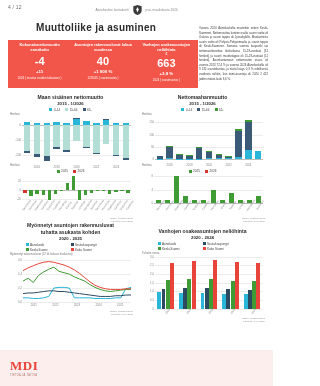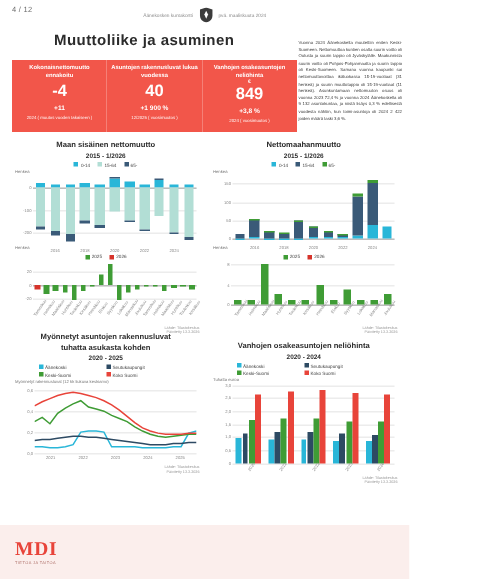--- a/index.html
+++ b/index.html
@@ -92,21 +92,21 @@
     </div>
     <div class="kpi">
       <div class="kpi-label">Asuntojen rakennusluvat lukua vuodessa</div>
       <div class="kpi-value">40</div>
       <div class="kpi-delta">+1 900 %</div>
       <div class="kpi-foot">12/2025 ( vuosimuutos )</div>
     </div>
     <div class="kpi k3">
       <div class="kpi-label">Vanhojen osakeasuntojen neliöhinta</div>
       <div class="kpi-unit">€</div>
-      <div class="kpi-value">849</div>
+      <div class="kpi-value">663</div>
       <div class="kpi-delta">+3,8 %</div>
       <div class="kpi-foot">2024 ( vuosimuutos )</div>
     </div>
   </div>
 
   <div class="sidetext">Vuonna 2024 Äänekoskelta muutettiin eniten Keski-Suomeen. Nettomuuttoa kuntien osalta suurin voitto oli Oulusta ja suurin tappio oli Jyväskylälle. Maakunnista suurin voitto oli Pohjois-Pohjanmaalta ja suurin tappio oli Keski-Suomeen. Samana vuonna kaupunki sai nettomuuttovoittoa ikäluokassa 15-19-vuotiaat (31 henkeä) ja suurin muuttotappio oli 15-19-vuotiaat (11 henkeä). Asunkuntamaan nettomuuton osuus oli vuonna 2023 72,4 % ja vuonna 2024 Äänekoskella oli 9 132 asuntokuntaa, ja niistä lisäys 0,3 % edellisestä vuodesta nähtiin, kun toimi-asuntoja oli 2024 2 422 joiden määrä laski 3,6 %.</div>
 
   <div class="panel" style="left:8px; top:94px; width:125px;">
     <div class="ch-title">Maan sisäinen nettomuutto</div>
     <div class="ch-sub">2015 - 1/2026</div>

